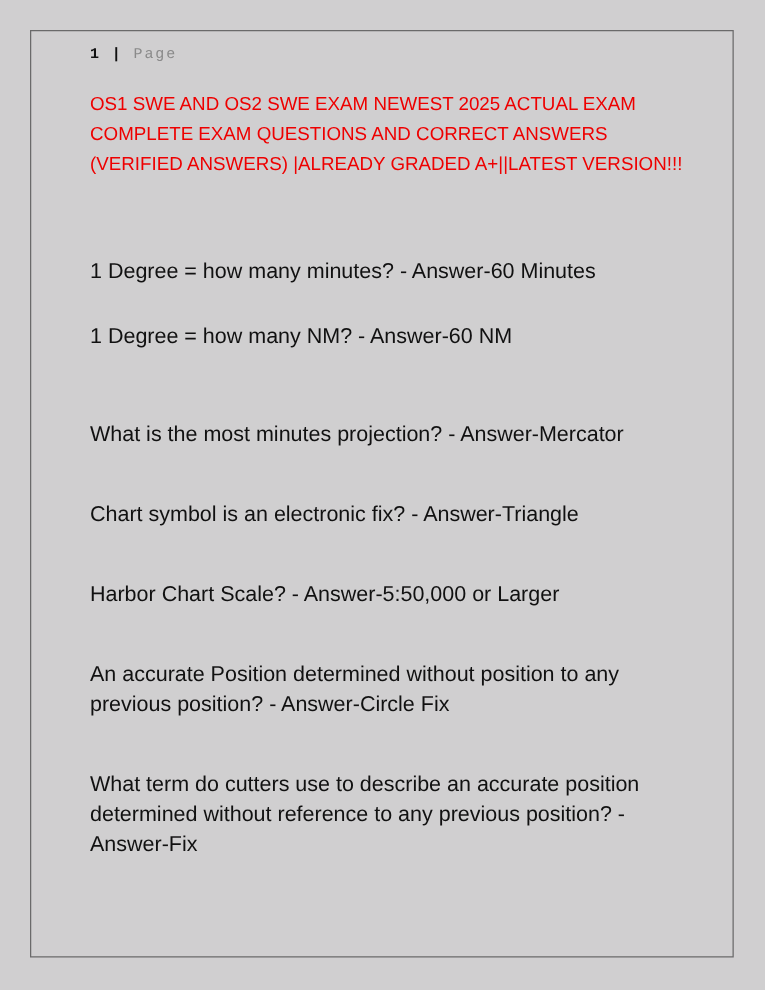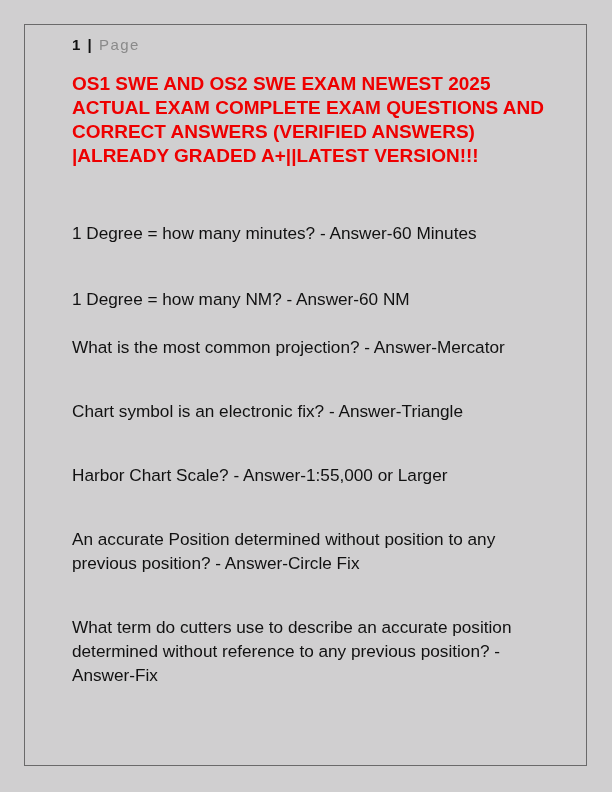--- a/index.html
+++ b/index.html
@@ -1,36 +1,36 @@
 <!DOCTYPE html>
 <html><head>
 <meta charset="utf-8">
 <style>
   html, body { margin:0; padding:0; }
   body { width:612px; height:792px; background:#d0cfd0; position:relative; overflow:hidden; font-family:"Liberation Sans", sans-serif; }
   .page-border { position:absolute; left:24px; top:24px; width:563px; height:742px; border:1px solid #6a6a6a; box-sizing:border-box; }
-  .header { position:absolute; left:72px; top:36px; font-family:Liberation Sans, sans-serif; font-size:15px; letter-spacing:1.5px; }
+  .header { position:absolute; left:72px; top:36px; font-family:Liberation Mono, monospace; font-size:12px; letter-spacing:1.5px; }
   .header .num { color:#111; font-weight:bold; }
   .header .sep { color:#111; font-weight:bold; }
   .header .pg { color:#8a8a8a; }
-  .title { position:absolute; left:72px; top:72px; width:480px; color:#ee0000; font-weight:bold; font-size:19px; line-height:24px; }
+  .title { position:absolute; left:72px; top:72px; width:480px; color:#ee0000; font-weight:normal; font-size:15px; line-height:24px; }
   .qa { position:absolute; left:72px; width:475px; color:#111; font-size:17.2px; line-height:24px; }
 </style>
 </head>
 <body>
 
 <div class="page-border"></div>
 
 <div class="header">
   <span class="num">1</span>
   <span class="sep">|</span>
   <span class="pg">Page</span>
 </div>
 
 <div class="title">OS1 SWE AND OS2 SWE EXAM NEWEST 2025 ACTUAL EXAM COMPLETE EXAM QUESTIONS AND CORRECT ANSWERS (VERIFIED ANSWERS) |ALREADY GRADED A+||LATEST VERSION!!!</div>
 
-<div class="qa" style="top:221px">1 Degree = how many minutes? - Answer-60 Minutes</div>
-<div class="qa" style="top:287px">1 Degree = how many NM? - Answer-60 NM</div>
-<div class="qa" style="top:335px">What is the most common projection? - Answer-Mercator</div>
+<div class="qa" style="top:204px">1 Degree = how many minutes? - Answer-60 Minutes</div>
+<div class="qa" style="top:256px">1 Degree = how many NM? - Answer-60 NM</div>
+<div class="qa" style="top:335px">What is the most minutes projection? - Answer-Mercator</div>
 <div class="qa" style="top:399px">Chart symbol is an electronic fix? - Answer-Triangle</div>
-<div class="qa" style="top:463px">Harbor Chart Scale? - Answer-1:55,000 or Larger</div>
+<div class="qa" style="top:463px">Harbor Chart Scale? - Answer-5:50,000 or Larger</div>
 <div class="qa" style="top:527px">An accurate Position determined without position to any previous position? - Answer-Circle Fix</div>
 <div class="qa" style="top:615px">What term do cutters use to describe an accurate position determined without reference to any previous position? - Answer-Fix</div>
 
 </body></html>

